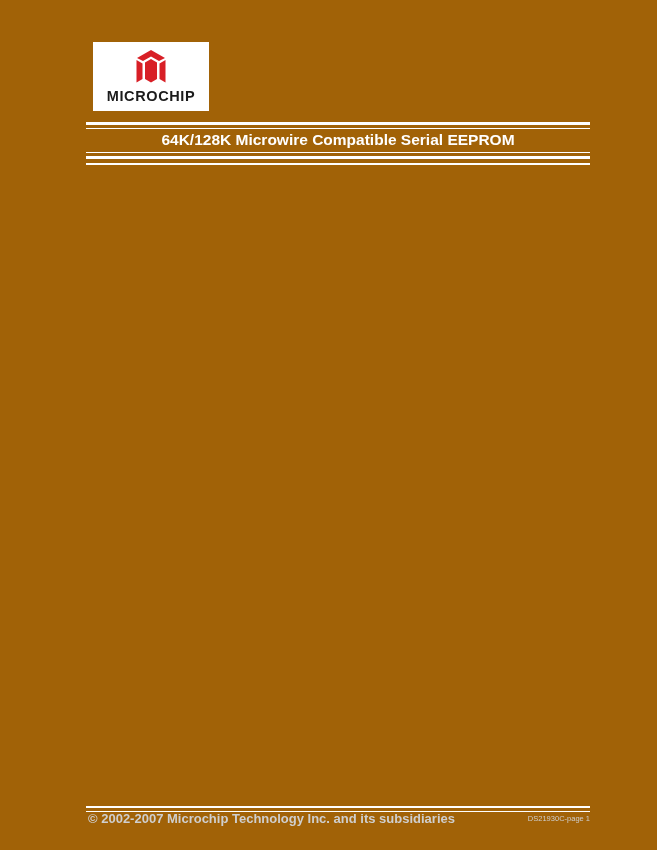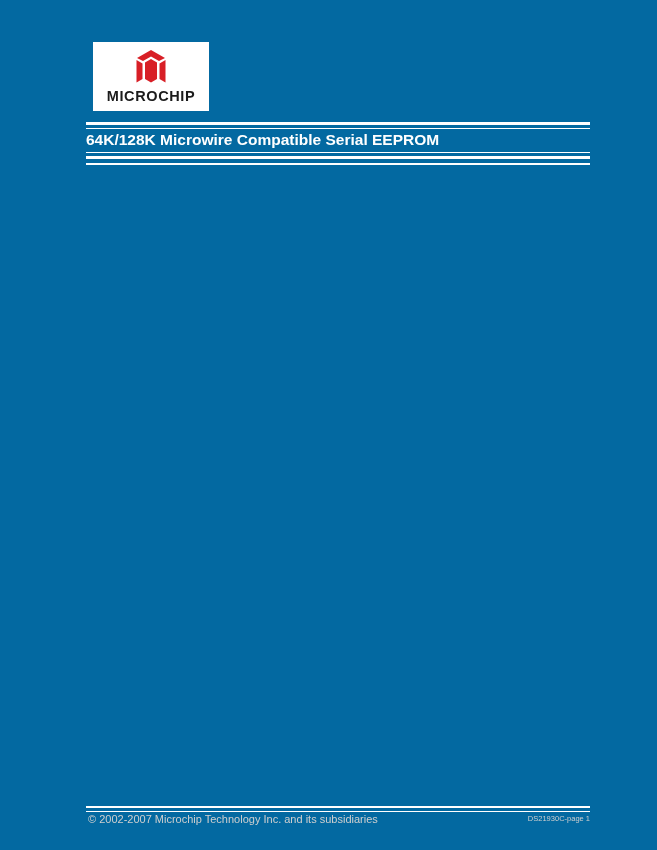--- a/index.html
+++ b/index.html
@@ -15,21 +15,21 @@
     overflow: hidden;
   }
 
   
   .page {
     position: absolute;
     left: 0;
     top: 0;
     width: 657px;
     height: 850px;
-    background: #0369a1;
+    background: #a16207;
   }
 
   
   .logo-box {
     position: absolute;
     left: 93px;
     top: 42px;
     width: 116px;
     height: 69px;
     background: #ffffff;
@@ -70,43 +70,45 @@
 
   .doc-title {
     position: absolute;
     left: 86px;
     top: 129px;
     width: 504px;
     height: 22px;
     color: #ffffff;
     font-size: 15.5px;
     font-weight: bold;
+    text-align: center;
     line-height: 22px;
     white-space: nowrap;
     overflow: hidden;
   }
 
   
   .footer-rule {
     position: absolute;
     left: 86px;
     width: 504px;
     background: #ffffff;
   }
   .footer-rule-a { top: 806px; height: 2px; }
   .footer-rule-b { top: 811px; height: 1px; }
 
   .footer-left {
     position: absolute;
     left: 88px;
     top: 814px;
     color: #cfcfcf;
-    font-size: 11px;
+    font-size: 13px;
     line-height: 10px;
     white-space: nowrap;
+    font-weight: bold;
   }
   .footer-right {
     position: absolute;
     right: 67px;
     top: 814px;
     color: #cfcfcf;
     font-size: 7.5px;
     line-height: 10px;
     white-space: nowrap;
     text-align: left;

